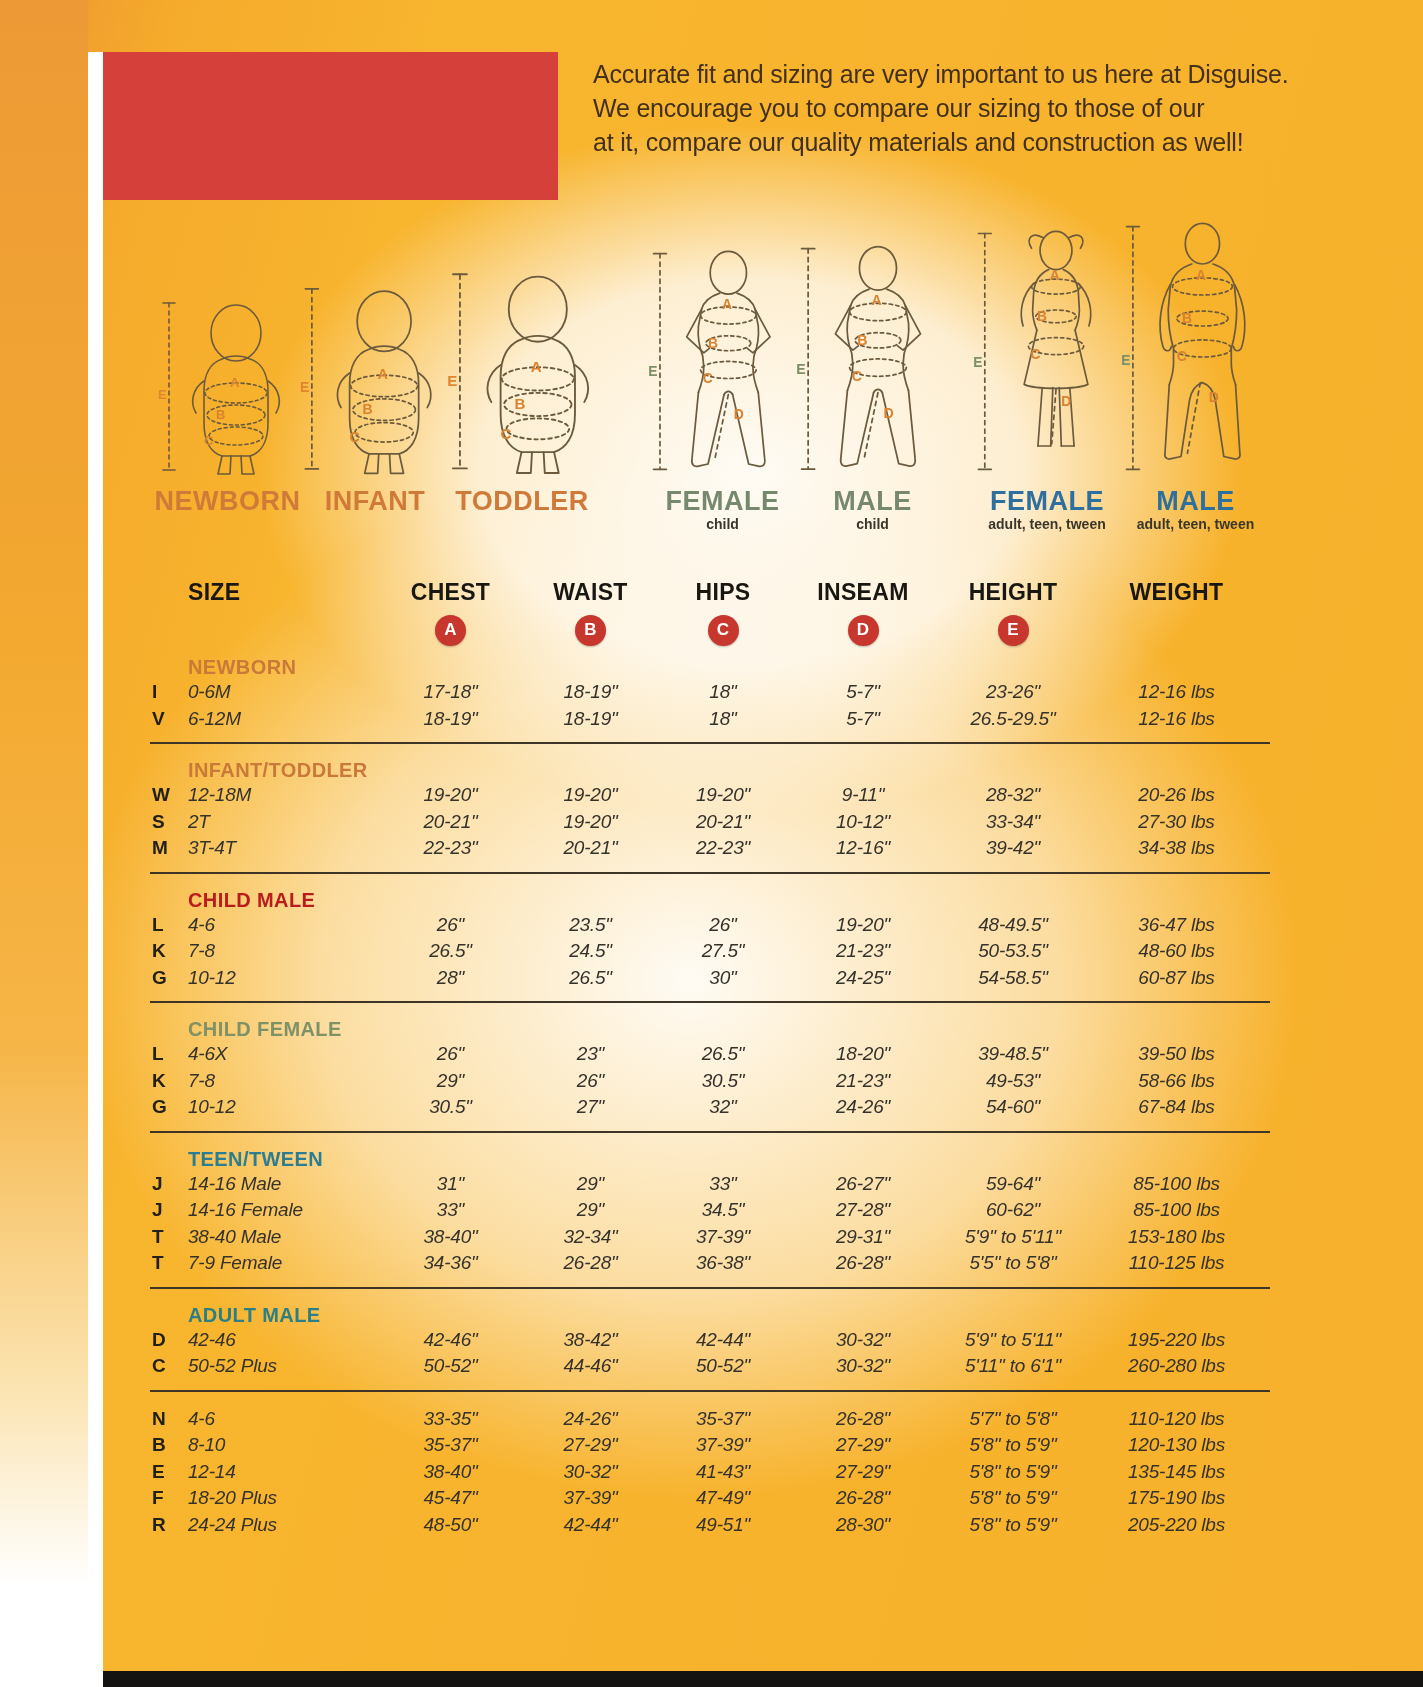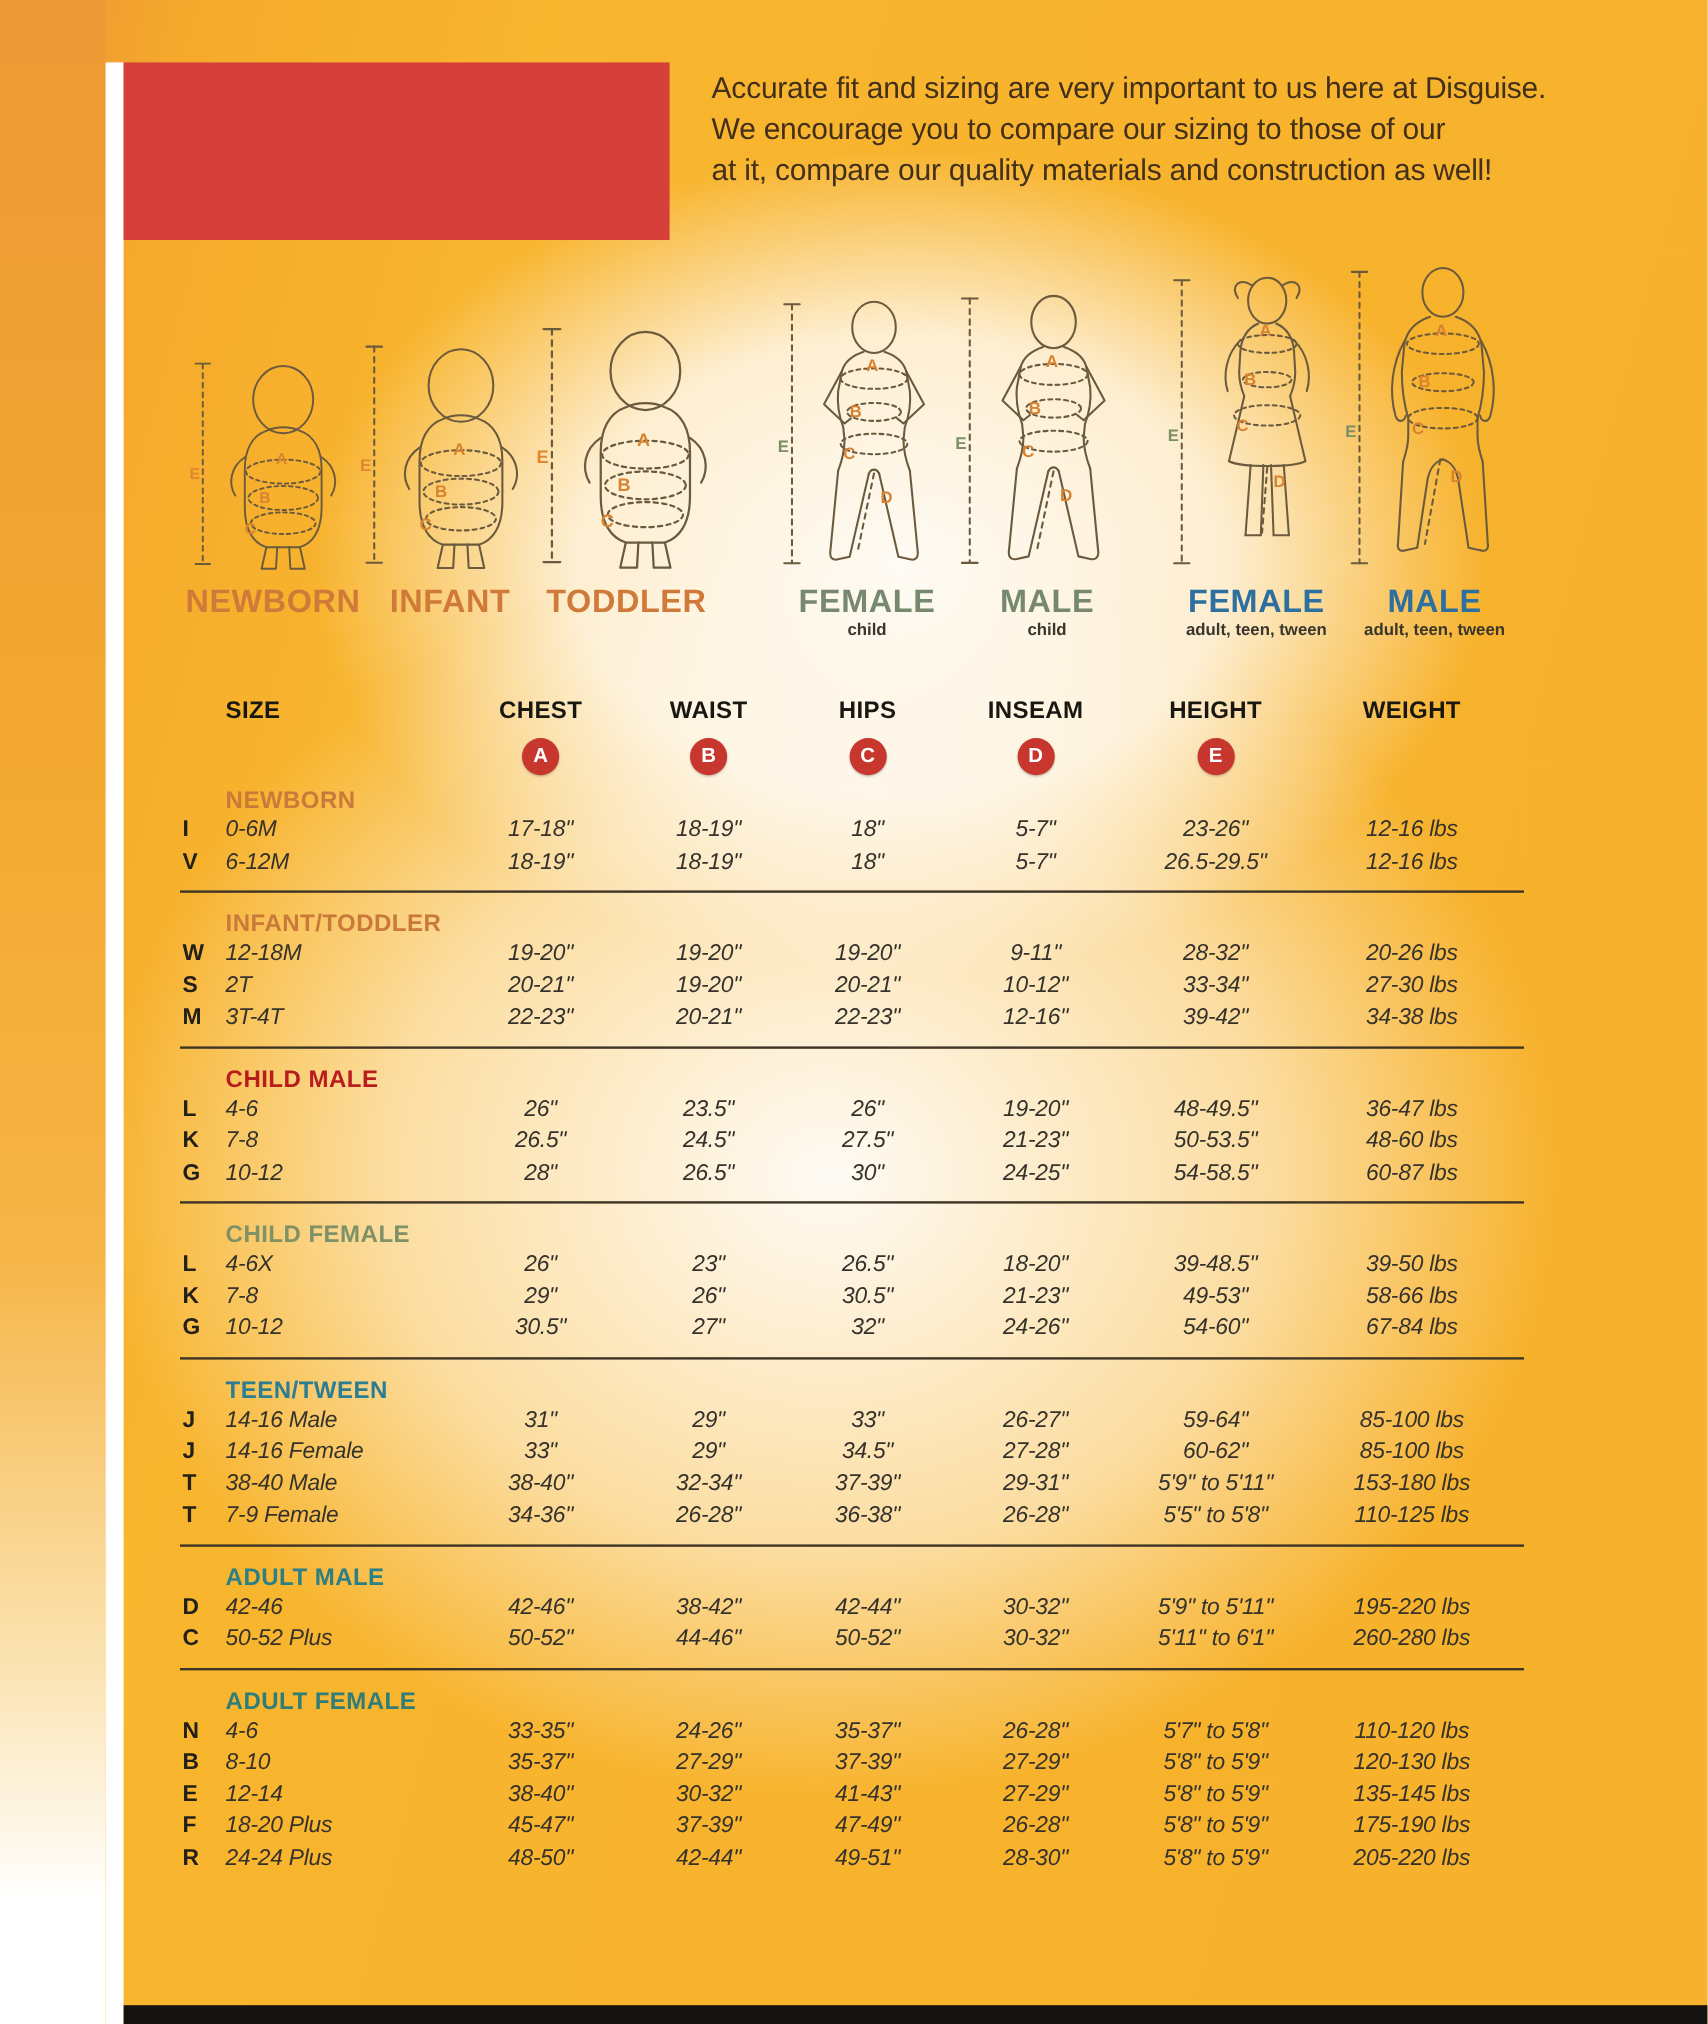--- a/index.html
+++ b/index.html
@@ -28,21 +28,21 @@
   .fig .dash{stroke-dasharray:4,4;}
   .fig .dashfine{stroke-dasharray:3,3;}
   .fig text{font-family:"Liberation Sans",sans-serif;font-weight:bold;font-size:13px;}
   .fig-label{font-weight:bold;font-size:27px;letter-spacing:.5px;margin-top:6px;}
   .fig-sub{font-weight:bold;font-size:14px;color:#3a362c;margin-top:-1px;}
 
   
   .table-wrap{position:absolute;left:150px;top:576px;width:1120px;}
   .tgrid{display:grid;grid-template-columns:38px 190px 145px 135px 130px 150px 150px 177px;align-items:center;}
   .thead-row{height:32px;}
-  .thead{font-weight:bold;font-size:20px;color:#191712;letter-spacing:.3px;text-align:center;}
+  .thead{font-weight:bold;font-size:23px;color:#191712;letter-spacing:.3px;text-align:center;}
   .thead.size{text-align:left;}
   .badges-row{height:44px;}
   .badge{width:31px;height:31px;border-radius:50%;background:#c7372d;color:#fff;font-weight:bold;
     font-size:17px;display:flex;align-items:center;justify-content:center;margin:0 auto;
     box-shadow:0 1px 2px rgba(0,0,0,.25);}
   .section-title{margin-top:3px;height:24px;line-height:24px;padding-left:38px;
     font-weight:bold;font-size:20px;letter-spacing:.4px;}
   .trow{height:26.5px;}
   .cell{font-style:italic;font-size:19px;color:#35322b;text-align:center;letter-spacing:-0.2px;}
   .cell.size{text-align:left;}
@@ -435,21 +435,20 @@
         <div class="rletter">C</div>
         <div class="cell size">50-52 Plus</div>
         <div class="cell">50-52"</div>
         <div class="cell">44-46"</div>
         <div class="cell">50-52"</div>
         <div class="cell">30-32"</div>
         <div class="cell">5'11" to 6'1"</div>
         <div class="cell">260-280 lbs</div>
       </div>
       <div class="sep"></div>
-      <div class="section-title" style="color: rgb(46, 125, 121);">ADULT FEMALE</div>
       <div class="tgrid trow">
         <div class="rletter">N</div>
         <div class="cell size">4-6</div>
         <div class="cell">33-35"</div>
         <div class="cell">24-26"</div>
         <div class="cell">35-37"</div>
         <div class="cell">26-28"</div>
         <div class="cell">5'7" to 5'8"</div>
         <div class="cell">110-120 lbs</div>
       </div>

